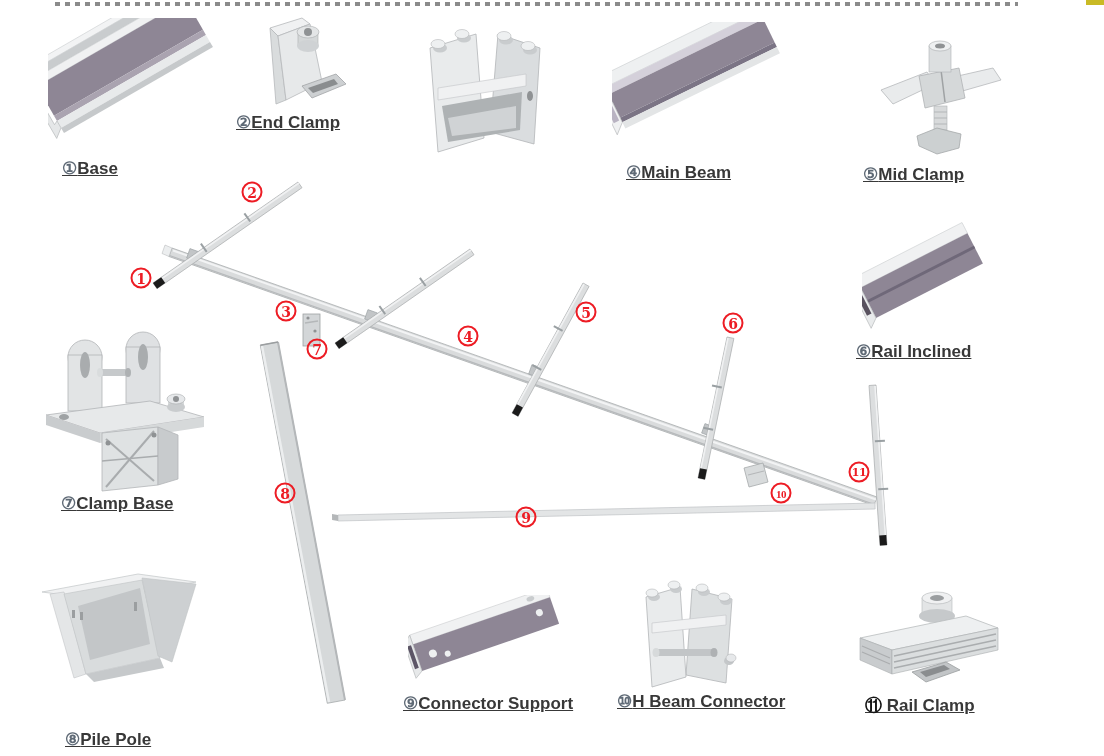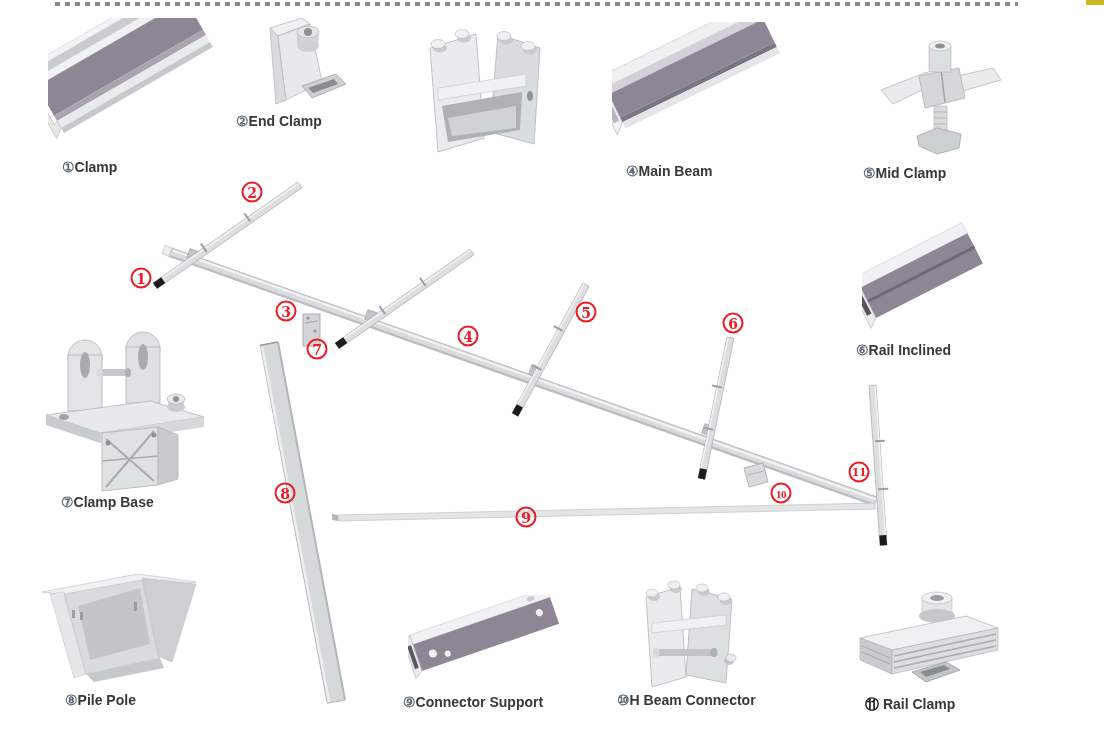--- a/index.html
+++ b/index.html
@@ -2,21 +2,21 @@
 <html><head>
 <meta charset="utf-8">
 <style>
   html,body{margin:0;padding:0;background:#fff;}
   .canvas{position:relative;width:1104px;height:756px;background:#ffffff;overflow:hidden;
           font-family:"Liberation Sans",sans-serif;}
   .topline{position:absolute;left:55px;top:2px;width:963px;height:4px;
            background:repeating-linear-gradient(90deg,#8b8b8b 0 5px,transparent 5px 10px);}
   .corner-dash{position:absolute;left:1086px;top:0;width:18px;height:5px;background:#c9ba25;}
   .part-img{position:absolute;}
-  .plabel{position:absolute;font-size:14px;font-weight:bold;color:#383838;white-space:pre;line-height:1.1;}
+  .plabel{position:absolute;font-size:17px;font-weight:bold;color:#383838;white-space:pre;line-height:1.1;text-decoration:underline;}
   .pnum{color:#5f6a76;font-weight:bold;}
   .pnum-dark{color:#141414;}
   .callout{position:absolute;width:21px;height:21px;border:2px solid #ed1c24;border-radius:50%;
            color:#ed1c24;font-family:"DejaVu Serif",serif;font-weight:bold;font-size:14px;
            display:flex;align-items:center;justify-content:center;transform:translate(-50%,-50%);
            background:transparent;box-sizing:border-box;}
   .callout.two{font-size:11px;letter-spacing:-0.5px;}
   svg{display:block;}
 </style>
 </head>
@@ -263,27 +263,27 @@
     <polygon points="44,62 150,40 150,62 44,86" fill="#dbdedf" stroke="#aaadaf" stroke-width="0.6"></polygon>
     <line x1="46" y1="68" x2="148" y2="46" stroke="#aaadaf" stroke-width="1.5"></line>
     <line x1="46" y1="74" x2="148" y2="52" stroke="#aaadaf" stroke-width="1.5"></line>
     <line x1="46" y1="80" x2="148" y2="58" stroke="#aaadaf" stroke-width="1.5"></line>
     <line x1="14" y1="58" x2="42" y2="70" stroke="#aaadaf" stroke-width="1.2"></line>
     <line x1="14" y1="64" x2="42" y2="76" stroke="#aaadaf" stroke-width="1.2"></line>
     <polygon points="64,84 98,74 112,82 78,94" fill="#c2c5c7" stroke="#9b9ea0" stroke-width="0.8"></polygon>
     <polygon points="72,84 96,77 102,81 78,89" fill="#8a8d8f"></polygon>
   </svg>
 
-  <div class="plabel" style="left:62px;top:160px"><span class="pnum">①</span><span>Clamp</span></div>
+  <div class="plabel" style="left:62px;top:160px"><span class="pnum">①</span><span>Base</span></div>
   <div class="plabel" style="left:236px;top:114px"><span class="pnum">②</span><span>End Clamp</span></div>
   <div class="plabel" style="left:626px;top:164px"><span class="pnum">④</span><span>Main Beam</span></div>
   <div class="plabel" style="left:863px;top:166px"><span class="pnum">⑤</span><span>Mid Clamp</span></div>
   <div class="plabel" style="left:856px;top:343px"><span class="pnum">⑥</span><span>Rail Inclined</span></div>
   <div class="plabel" style="left:61px;top:495px"><span class="pnum">⑦</span><span>Clamp Base</span></div>
-  <div class="plabel" style="left:65px;top:693px"><span class="pnum">⑧</span><span>Pile Pole</span></div>
+  <div class="plabel" style="left:65px;top:731px"><span class="pnum">⑧</span><span>Pile Pole</span></div>
   <div class="plabel" style="left:403px;top:695px"><span class="pnum">⑨</span><span>Connector Support</span></div>
   <div class="plabel" style="left:617px;top:693px"><span class="pnum">⑩</span><span>H Beam Connector</span></div>
   <div class="plabel" style="left:865px;top:697px"><span class="pnum pnum-dark">⑪</span><span> Rail Clamp</span></div>
 
   <div>
       <div class="callout" style="left: 141px; top: 278px;">1</div>
       <div class="callout" style="left: 252px; top: 192px;">2</div>
       <div class="callout" style="left: 286px; top: 311px;">3</div>
       <div class="callout" style="left: 468px; top: 336px;">4</div>
       <div class="callout" style="left: 586px; top: 312px;">5</div>

